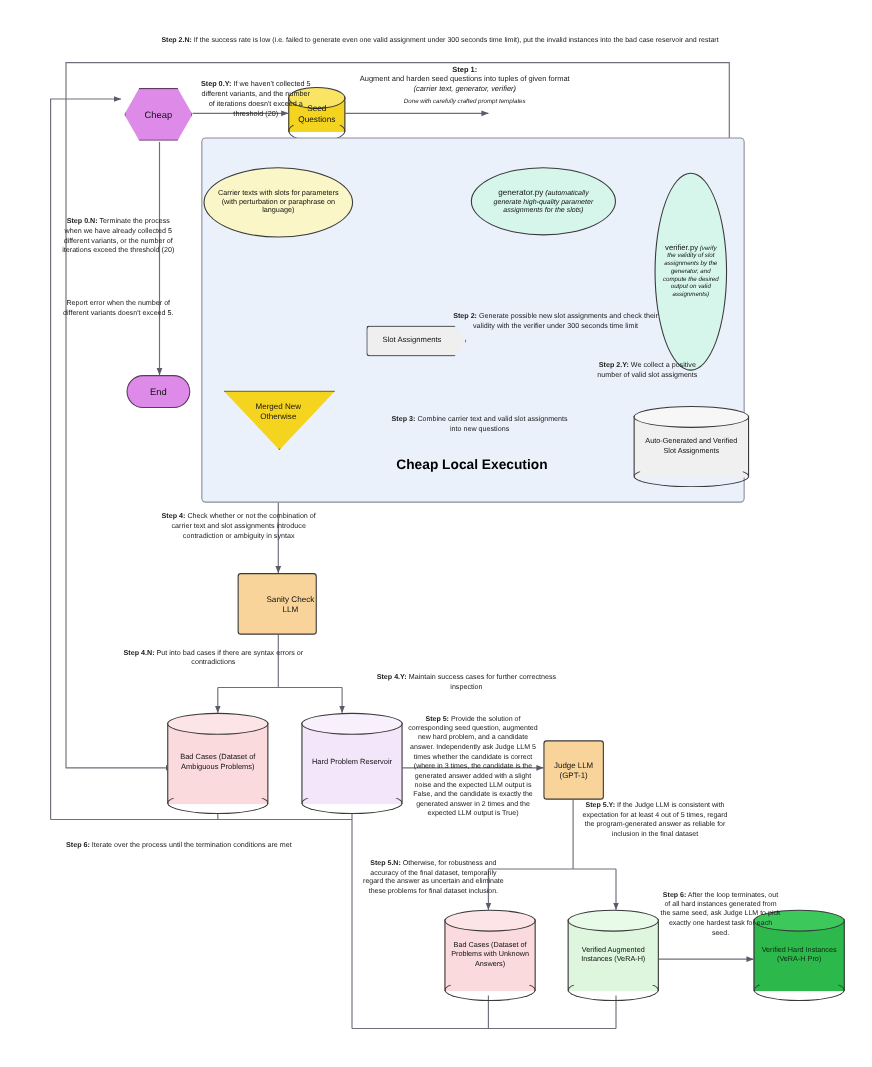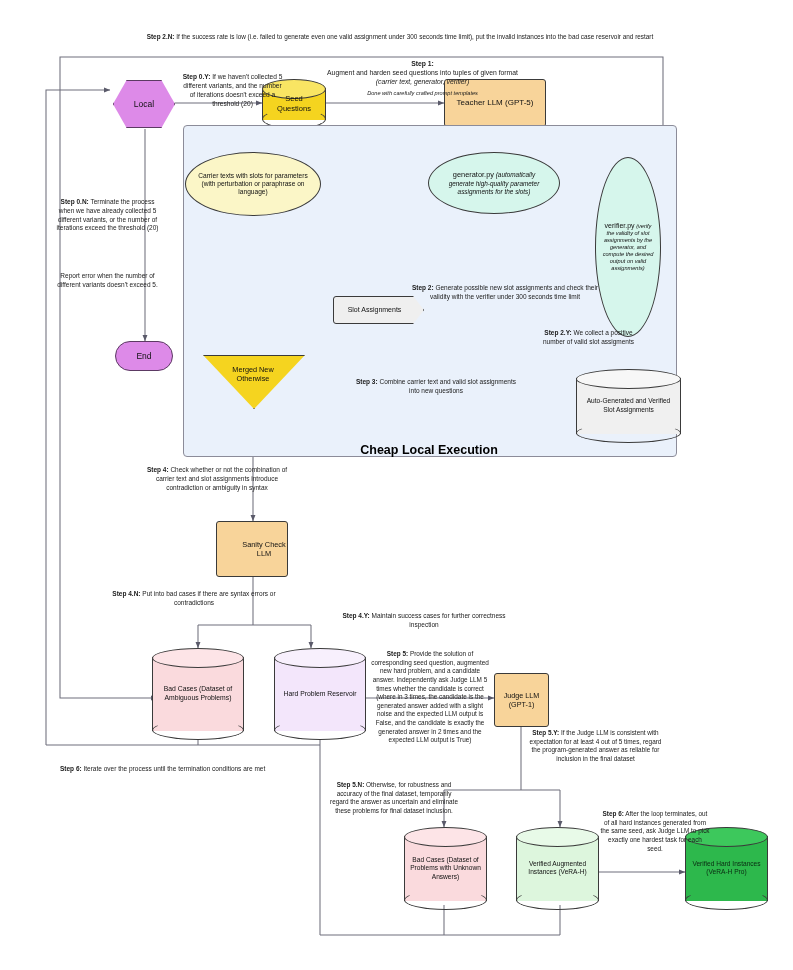--- a/index.html
+++ b/index.html
@@ -113,42 +113,39 @@
       <path d="M521,727 L521,790"></path>
       <path d="M444,790 L560,790"></path>
       <path d="M444,790 L444,827" marker-end="url(#ah)"></path>
       <path d="M560,790 L560,827" marker-end="url(#ah)"></path>
 
       <path d="M598,872 L685,872" marker-end="url(#ah)"></path>
     </g>
   </svg>
 
   <div class="node hex" style="left:113px;top:80px;width:62px;height:48px;font-size:8.5px;">
-    <span class="lbl">Local</span>
+    <span class="lbl">Cheap</span>
   </div>
 
   <div class="node stadium" style="left:115px;top:341px;width:58px;height:30px;font-size:8.5px;">
     <span class="lbl">End</span>
   </div>
 
-  <div class="cyl" style="left:262px;top:79px;width:64px;height:50px;">
+  <div class="cyl" style="left:262px;top:79px;width:52px;height:50px;">
     <div class="body" style="background:#f5d41f;"></div>
     <div class="top" style="background:#f9e563;"></div>
     <div class="bot"></div>
     <div class="ctxt" style="font-size:7.5px;white-space:pre-line;">Seed
 Questions</div>
   </div>
 
-  <div class="node rect" style="left:444px;top:79px;width:102px;height:48px;font-size:8px;">
-    <span class="lbl">Teacher LLM (GPT-5)</span>
-  </div>
 
   <div class="bluebox" style="position:absolute;left:183px;top:125px;width:492px;height:330px;"></div>
 
-  <div class="bigtitle" style="left:243px;top:413px;width:372px;font-size:12.5px;margin-top:28px;">
+  <div class="bigtitle" style="left:243px;top:413px;width:372px;font-size:12.5px;">
     <div>Cheap Local Execution</div>
   </div>
 
   <div class="node ellipse ell-yellow" style="left:185px;top:152px;width:136px;height:64px;font-size:6.6px;padding:0 12px;">
     <span class="lbl">Carrier texts with slots for parameters (with perturbation or paraphrase on language)</span>
   </div>
 
   <div class="node ellipse ell-mint" style="left:428px;top:152px;width:132px;height:62px;font-size:6.4px;padding:0 12px;">
     <span class="lbl">
       <span style="font-size:7.4px;">generator.py</span>

